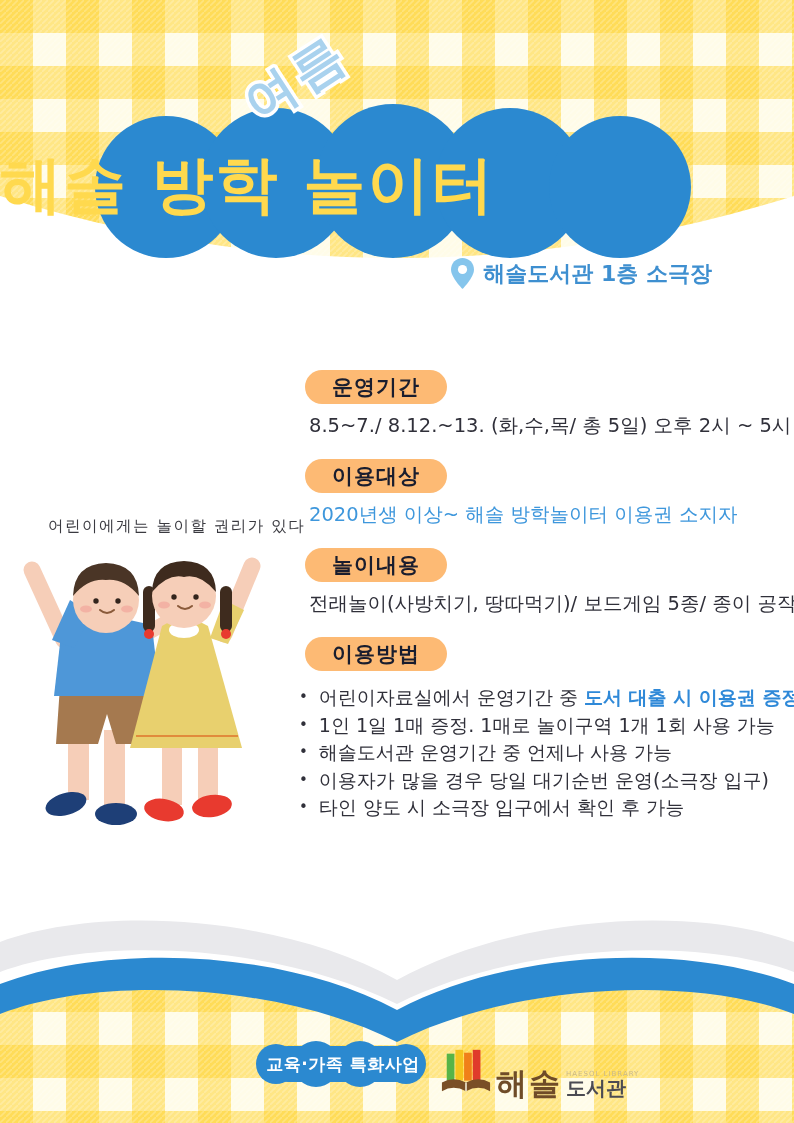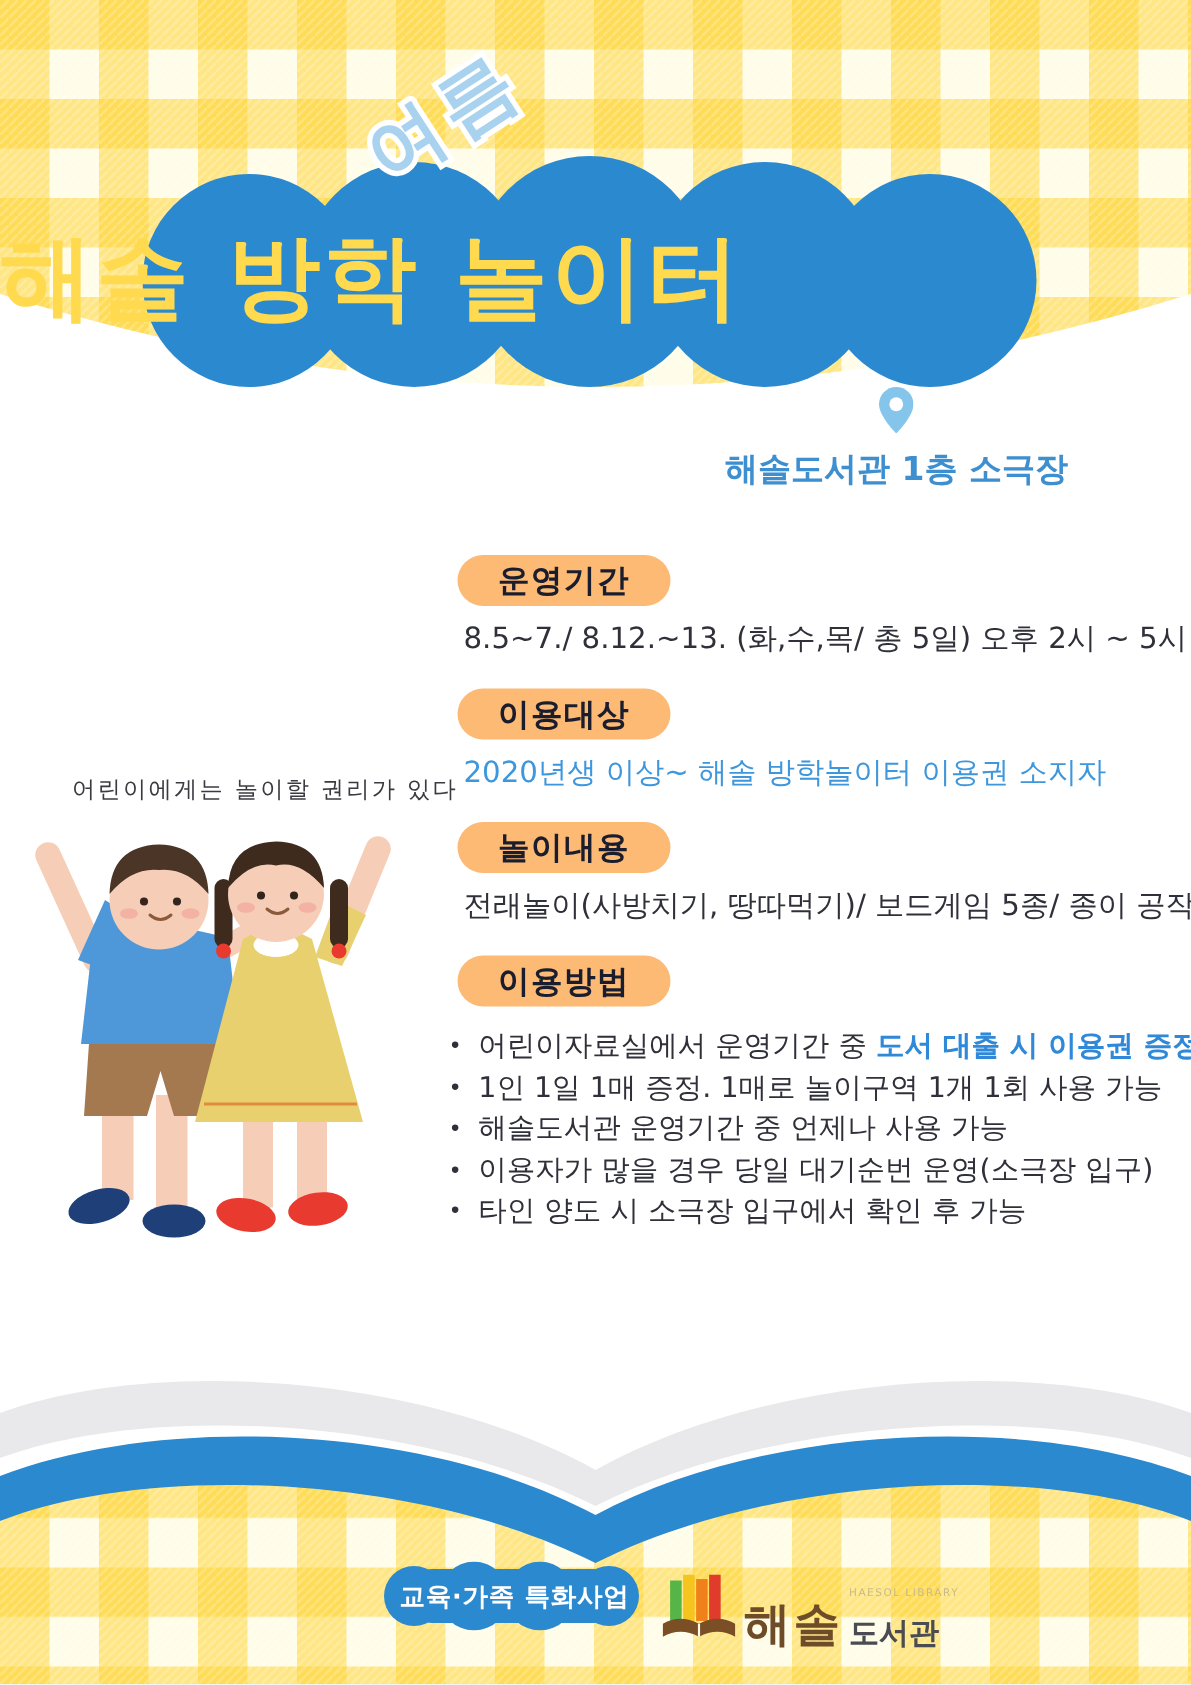--- a/index.html
+++ b/index.html
@@ -20,21 +20,21 @@
   }
   .cloud-svg{position:absolute;left:0;top:0;z-index:2;}
   .main-title{
     position:absolute;left:0;top:150px;width:794px;margin:0;
     text-align:left;font-size:62px;line-height:70px;font-weight:800;
     letter-spacing:2px;color:#FFD94E;z-index:3;white-space:nowrap;
   }
   .location{
     position:absolute;top:258px;right:82px;z-index:3;
     display:flex;align-items:center;gap:9px;
-    color:#3E8FD0;font-size:22px;font-weight:700;white-space:nowrap;flex-direction:column;
+    color:#3E8FD0;font-size:22px;font-weight:700;white-space:nowrap;
   }
 
   
   .quote{
     position:absolute;left:48px;top:516px;width:230px;
     font-size:15.5px;letter-spacing:1.5px;color:#3A3A40;white-space:nowrap;
   }
   .kids{position:absolute;left:12px;top:548px;}
 
   
@@ -69,21 +69,21 @@
     color:#ffffff;font-size:17px;font-weight:800;letter-spacing:0.5px;white-space:nowrap;
   }
   .logo{
     position:absolute;left:440px;top:1044px;z-index:2;
     display:flex;align-items:flex-end;gap:4px;
   }
   .logo-primary{
     font-size:31px;font-weight:800;color:#6F4C28;line-height:30px;letter-spacing:2px;white-space:nowrap;
   }
   .logo-col{display:flex;flex-direction:column;align-items:flex-start;line-height:1;}
-  .logo-sub-en{font-size:7px;color:#C9B98A;letter-spacing:1px;margin-bottom:12px;white-space:nowrap;}
+  .logo-sub-en{font-size:7px;color:#C9B98A;letter-spacing:1px;margin-bottom:0;white-space:nowrap;}
   .logo-secondary{font-size:20px;font-weight:700;color:#4B4B52;line-height:20px;white-space:nowrap;}
 </style>
 </head>
 <body>
 
 <div class="poster">
 
   <svg class="abs" width="794" height="330" style="left:0;top:0;z-index:1;">
     <defs>
       <pattern id="hatch-top" width="6" height="6" patternUnits="userSpaceOnUse">

